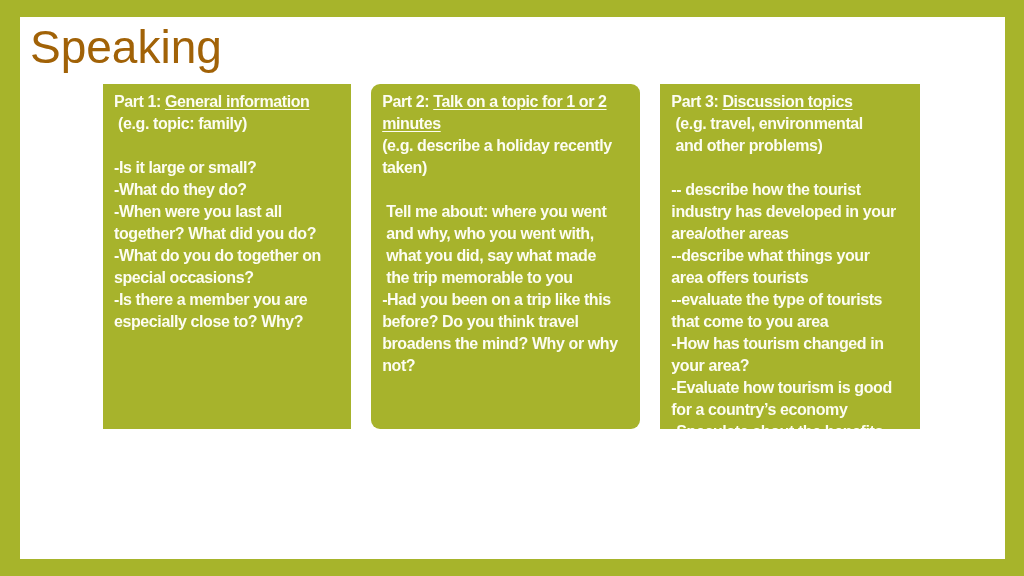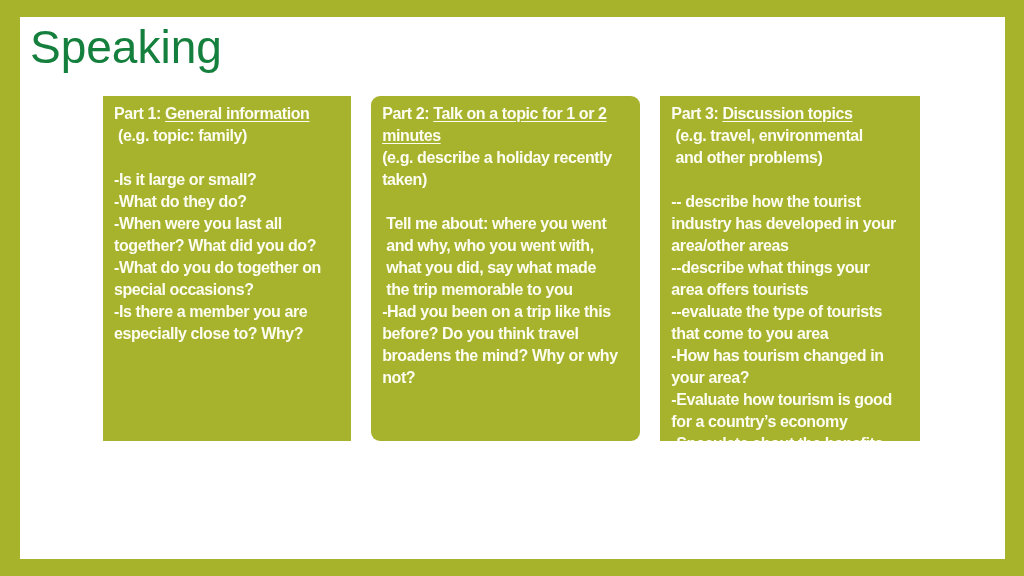--- a/index.html
+++ b/index.html
@@ -20,27 +20,27 @@
     overflow: hidden;
   }
   .title {
     position: absolute;
     left: 10px;
     top: 2px;
     margin: 0;
     font-size: 46px;
     line-height: 56px;
     font-weight: 400;
-    color: #15803d;
+    color: #a16207;
     letter-spacing: 0;
   }
   .topics-table {
     position: absolute;
     left: 83px;
-    top: 79px;
+    top: 67px;
     width: 817px;
     height: 345px;
     display: flex;
     column-gap: 20px;
   }
   .cell {
     box-sizing: border-box;
     background: #a7b32c;
     color: #fdfdf2;
     font-weight: bold;

